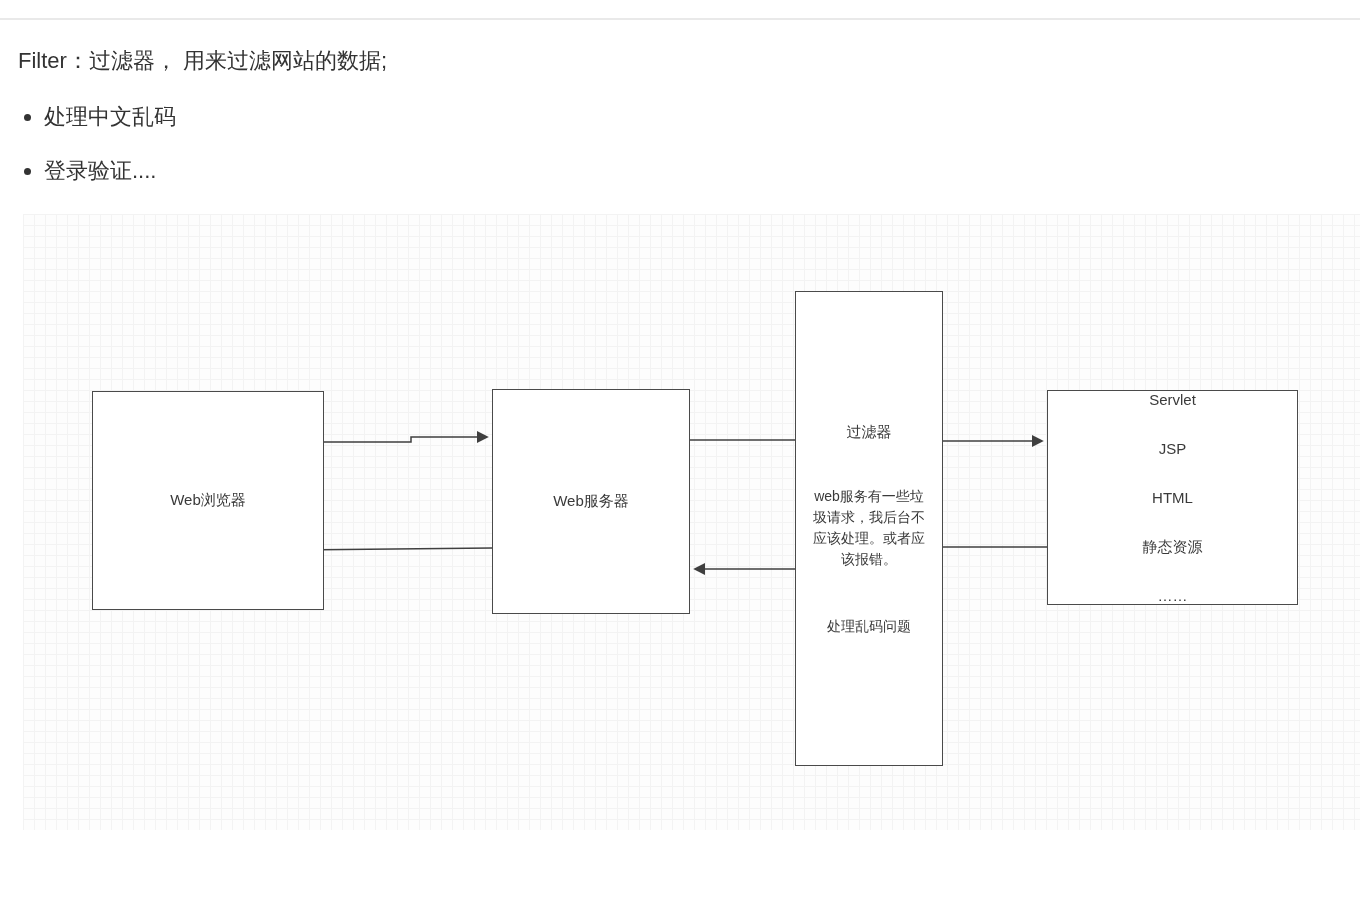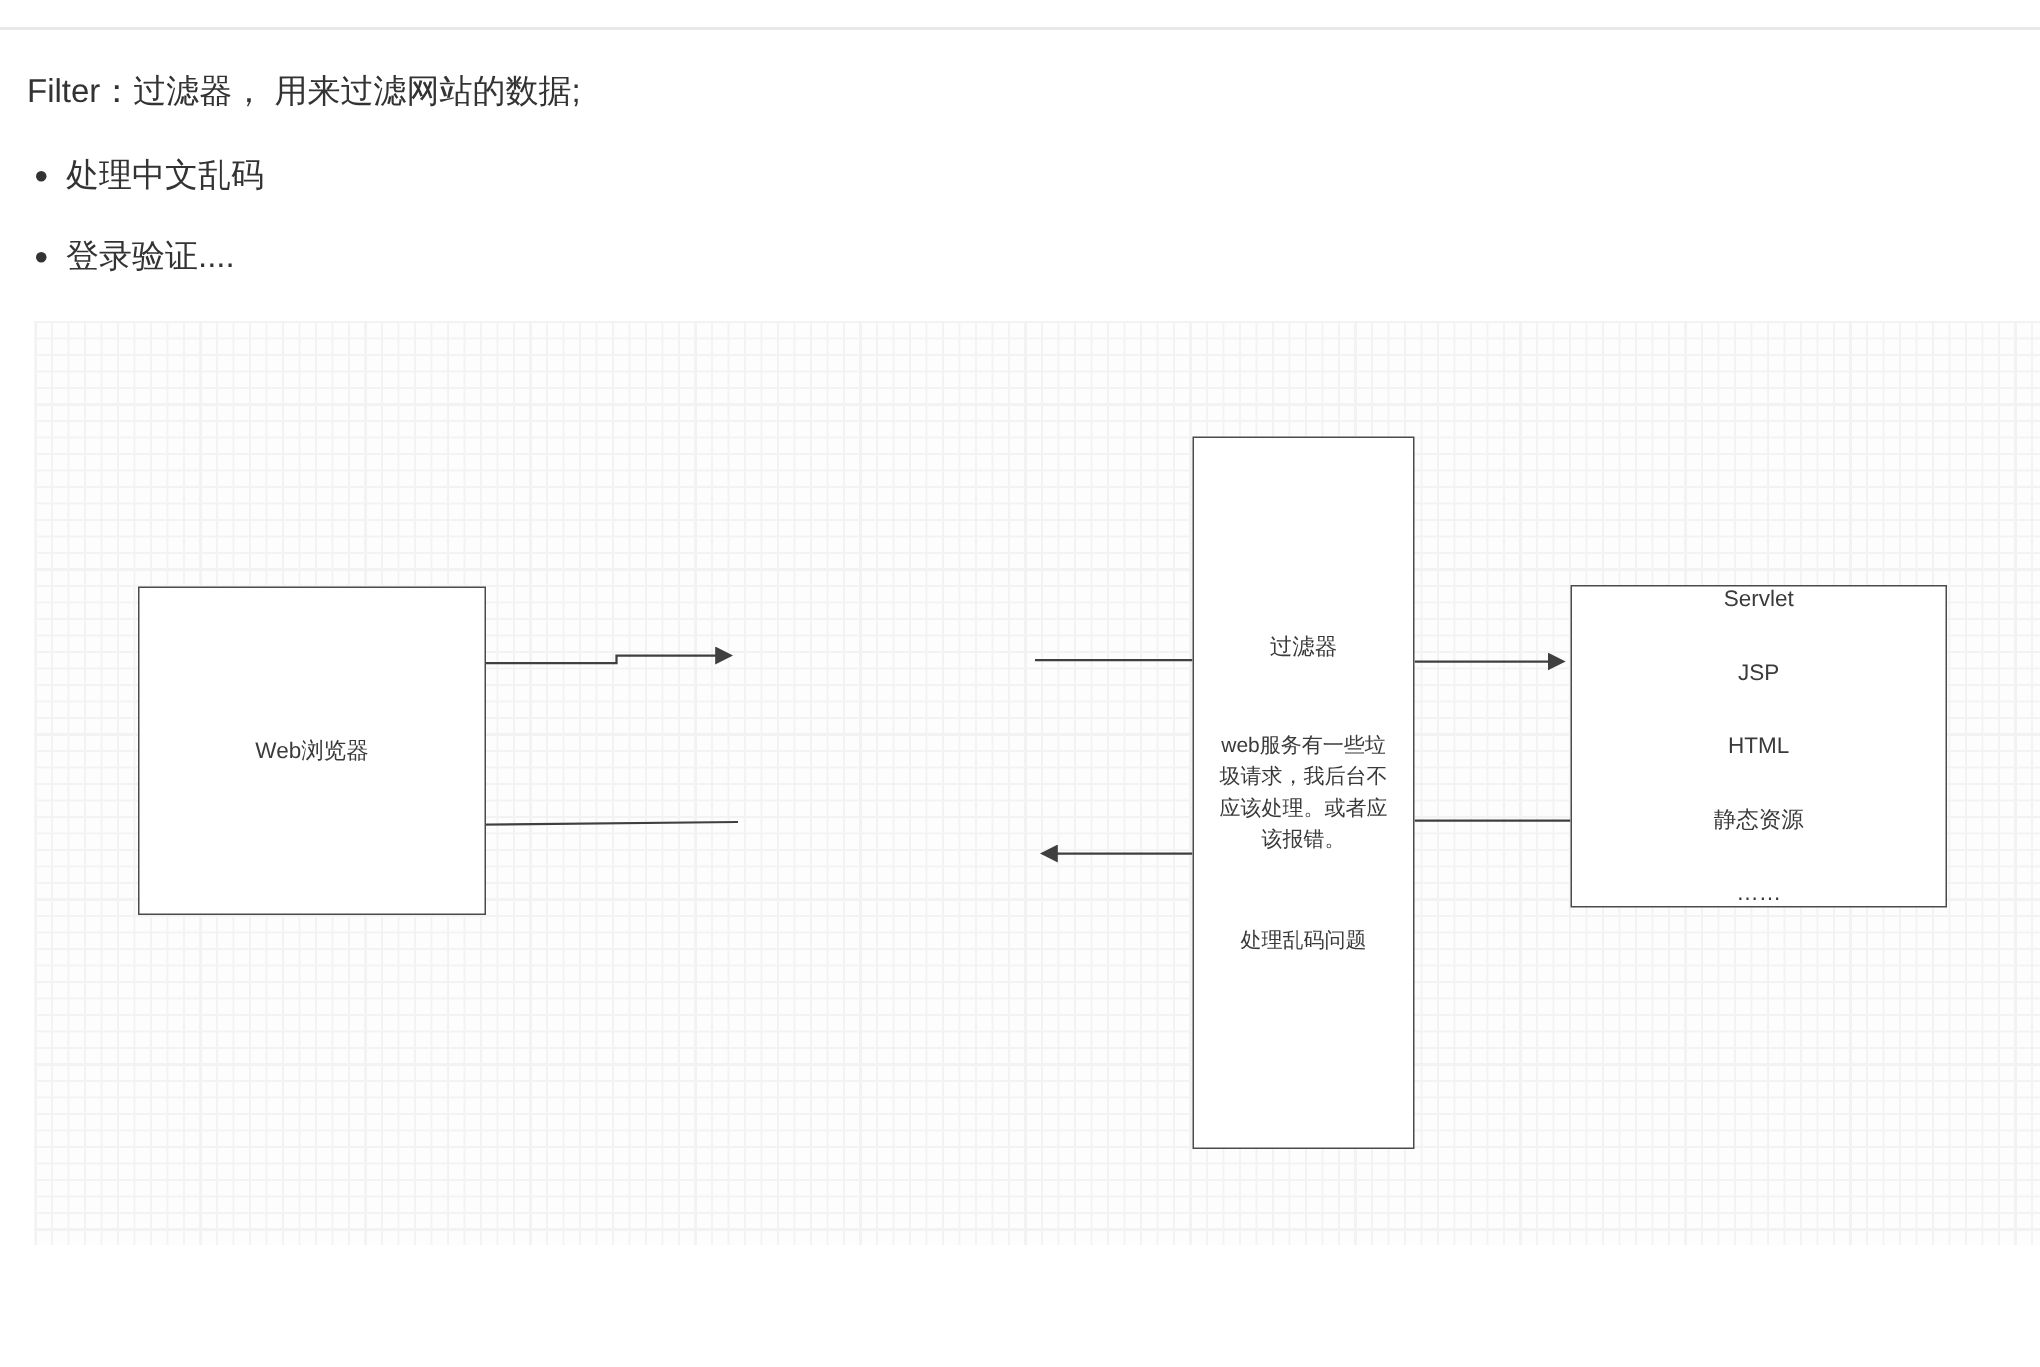--- a/index.html
+++ b/index.html
@@ -106,20 +106,23 @@
 
       <path d="M1024 333 L920 333" fill="none" stroke="#3f3f3f" stroke-width="1.5"></path>
       <path d="M772 355 L672 355" fill="none" stroke="#3f3f3f" stroke-width="1.5" marker-end="url(#arrow)"></path>
       <path d="M469 334 L272 336" fill="none" stroke="#3f3f3f" stroke-width="1.5" marker-end="url(#arrow)"></path>
     </svg>
 
     <div class="node node-browser">
       <span>Web浏览器</span>
     </div>
 
+    <div class="node node-server">
+      <span>Web服务器</span>
+    </div>
 
     <div class="node node-filter">
       <span class="filter-title">过滤器</span>
       <span class="filter-body">web服务有一些垃圾请求，我后台不应该处理。或者应该报错。</span>
       <span class="filter-note">处理乱码问题</span>
     </div>
 
     <div class="node node-servlet">
       <span>Servlet</span>
       <span>JSP</span>

